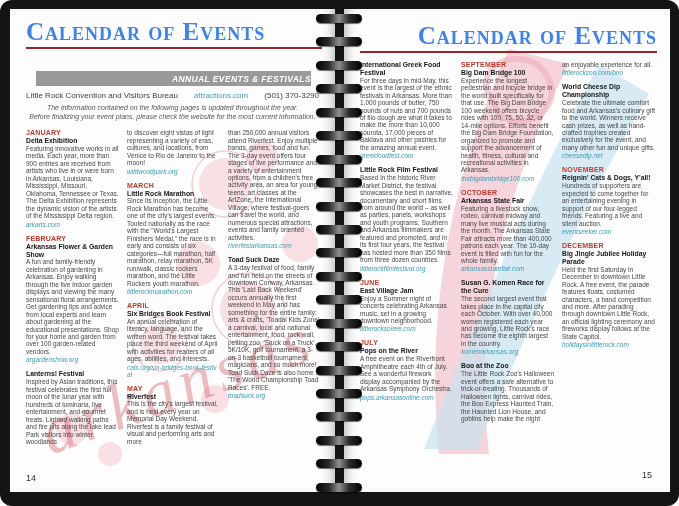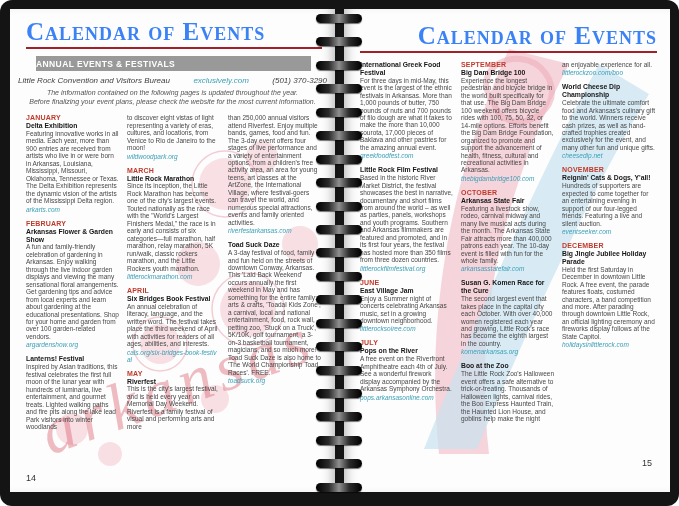--- a/index.html
+++ b/index.html
@@ -10,38 +10,38 @@
   #right-page{left:344px;width:326px;box-shadow:inset 9px 0 12px -7px rgba(0,0,0,.3);}
   .deco{position:absolute;left:0;top:0;width:100%;height:100%;z-index:0;pointer-events:none;}
   .page-inner{position:relative;z-index:1;height:100%;}
 
   .ptitle{font-family:"Liberation Serif",serif;font-variant:small-caps;font-weight:bold;
           color:#3b82f6;font-size:25px;line-height:1;letter-spacing:1px;}
   .redrule{height:2px;background:#a02128;margin-top:3px;}
   #left-page .phead{padding:10px 13px 0 16px;}
   #right-page .phead{padding:14px 13px 0 16px;text-align:right;}
 
-  .banner{margin:7px 24px 0 26px;background:#999999;color:#fff;font-weight:bold;font-size:8.5px;
-          letter-spacing:.4px;text-align:left;padding:3px 0 2px;}
-  .inforow{display:flex;justify-content:space-between;align-items:baseline;margin:5px 8px 0;
-           font-size:8px;color:#3f3f3f;font-style:italic;}
+  .banner{margin:22px 24px 0 26px;background:#999999;color:#fff;font-weight:bold;font-size:8.5px;
+          letter-spacing:.4px;text-align:right;padding:3px 0 2px;font-style:italic;}
+  .inforow{display:flex;justify-content:space-between;align-items:baseline;margin:5px 16px 0;
+           font-size:8px;color:#3f3f3f;}
   .weblink{color:#3a9fb6;}
   .notice{margin-top:3px;text-align:center;font-style:italic;font-size:7px;line-height:1.3;color:#555;}
 
   .cols{display:flex;gap:8px;margin:8px 12px 0 16px;}
   .col{width:93px;flex:0 0 auto;}
   .block + .block{margin-top:7px;}
   .month{color:#c03a2b;font-weight:bold;font-size:7px;letter-spacing:.2px;margin-bottom:1px;}
   .etitle{font-weight:bold;font-size:6.8px;line-height:1.15;color:#161616;}
   .ebody{font-size:6.5px;line-height:1.15;color:#474747;}
   .elink{font-size:6.5px;font-style:italic;color:#3a9fb6;margin-top:1px;word-break:break-all;}
 
   .pageno{position:absolute;font-size:9px;color:#333;z-index:2;margin-top:17px;}
   #left-page .pageno{left:16px;bottom:9px;}
-  #right-page .pageno{right:18px;bottom:24px;}
+  #right-page .pageno{right:18px;bottom:12px;}
 
   #spiral{position:absolute;left:311px;top:4px;width:56px;height:498px;z-index:5;
           display:flex;flex-direction:column;justify-content:space-between;align-items:center;padding:10px 0;box-sizing:border-box;}
   #spiral::before{content:'';position:absolute;left:50%;top:14px;bottom:14px;width:2px;background:#161616;transform:translateX(-50%);}
   .coil{position:relative;width:46px;height:9px;border-radius:4.5px;
         background:linear-gradient(90deg,#000,#2b2b2b 28%,#8f8f8f 50%,#2b2b2b 72%,#000);
         box-shadow:0 1px 1px rgba(0,0,0,.55);}
 </style>
 </head>
 <body>
@@ -69,21 +69,21 @@
       <text x="18" y="400" transform="rotate(-20 160 360)" font-family="Liberation Serif, serif" font-style="italic" font-size="66" letter-spacing="6" fill="#dd6c79" opacity="0.45">arkansas</text>
     </svg>
     <div class="page-inner">
       <div class="phead">
         <div class="ptitle">Calendar of Events</div>
         <div class="redrule"></div>
       </div>
       <div class="banner">ANNUAL EVENTS &amp; FESTIVALS</div>
       <div class="inforow">
         <span>Little Rock Convention and Visitors Bureau</span>
-        <span class="weblink">exclusively.com</span>
+        <span class="weblink">attractions.com</span>
         <span>(501) 370-3290</span>
       </div>
       <div class="notice">
         <div>The information contained on the following pages is updated throughout the year.</div>
         <div>Before finalizing your event plans, please check the website for the most current information.</div>
       </div>
       <div class="cols">
           <div class="col">
             <div class="block">
               <div class="month">JANUARY</div>

